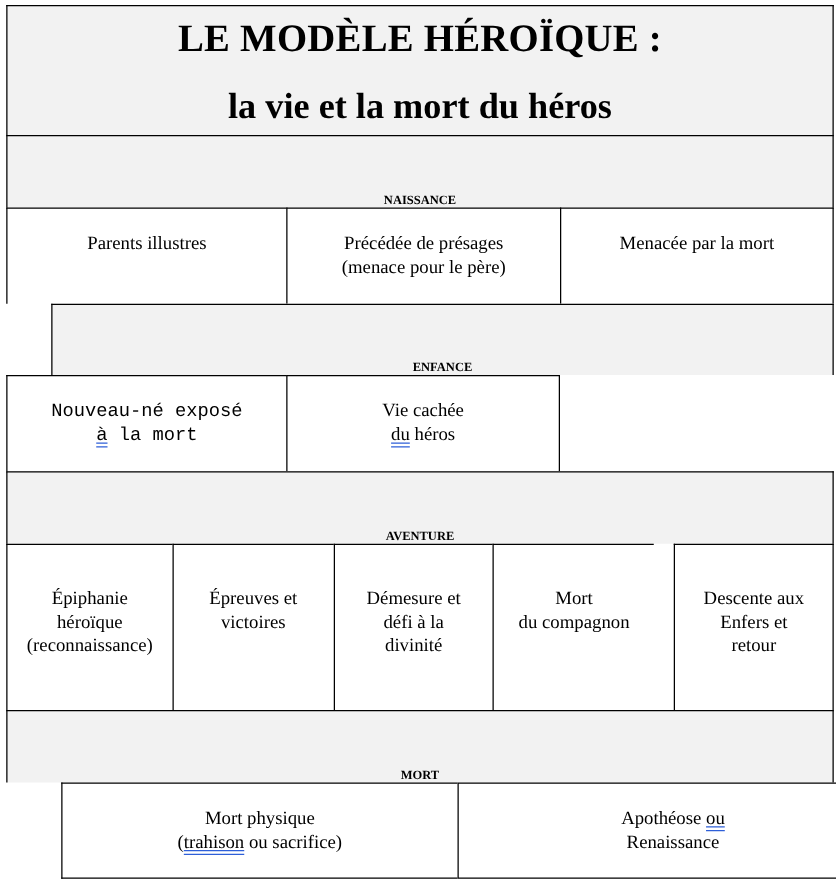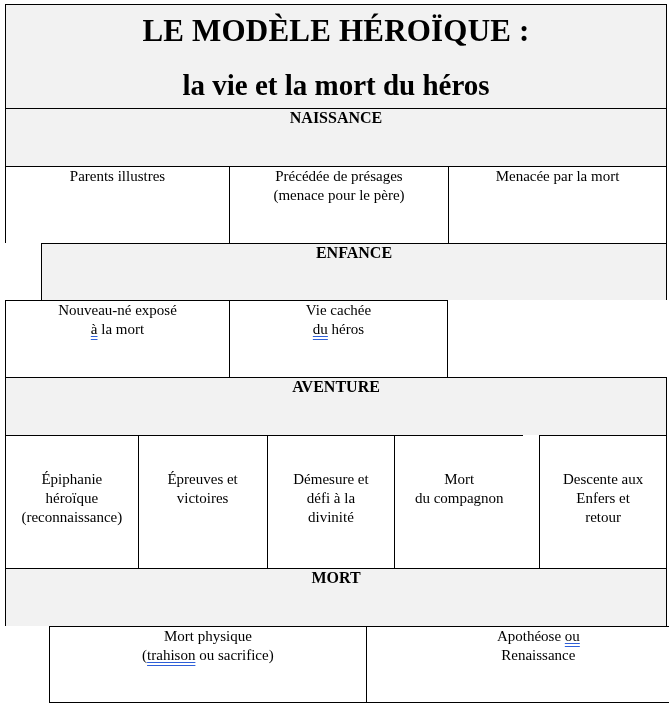--- a/index.html
+++ b/index.html
@@ -7,22 +7,22 @@
            font-family: "Liberation Serif", "DejaVu Serif", serif; color: #000; }
     #tbl { position: absolute; left: 5px; top: 4px; width: 662px; height: 699px; }
     .row { position: absolute; left: 0; width: 662px; display: flex; box-sizing: border-box; }
     .cell { box-sizing: border-box; border-left: 1.5px solid #000; border-top: 1.5px solid #000;
             display: flex; justify-content: center; text-align: center; }
     .row .cell:last-child { border-right: 1.5px solid #000; gap: 16px; }
     .shaded { background: #f2f2f2; }
     .title-cell { flex-direction: column; align-items: center; justify-content: center; padding-top: 2px; }
     .title-line1 { font-weight: bold; font-size: 31px; line-height: 38px; letter-spacing: 0.2px; }
     .title-line2 { font-weight: bold; font-size: 29px; line-height: 38px; }
-    .section-cell { align-items: flex-start; font-weight: bold; font-size: 16px; }
-    .item-cell { align-items: flex-start; font-size: 15px; line-height: 19px; }
+    .section-cell { align-items: flex-end; font-weight: bold; font-size: 10px; }
+    .item-cell { align-items: flex-start; font-size: 15px; line-height: 19px; padding-top: 19px; }
     .item-cell.tall { padding-top: 34px; }
     .item-text { white-space: pre-line; }
     .marked { text-decoration: underline double #2e5fd8; text-underline-offset: 2px; }
     .bottom { border-bottom: 1.5px solid #000; }
   </style>
 </head>
 <body>
 
 <div id="tbl">
 
@@ -52,21 +52,21 @@
     </div>
   </div>
 
   <div class="row" style="top:239px; height:57px;padding-left:36px;">
     <div class="cell shaded section-cell" style="width:662px;">
       <span>ENFANCE</span>
     </div>
   </div>
 
   <div class="row" style="top:296px; height:77px;">
-    <div class="cell item-cell" style="width:224px;">
+    <div class="cell item-cell" style="width:224px;font-family:Liberation Mono, monospace;">
       <span class="item-text"><span>Nouveau-né exposé
 </span><span class="marked">à</span><span> la mort</span></span>
     </div>
     <div class="cell item-cell" style="width:219px;">
       <span class="item-text"><span>Vie cachée
 </span><span class="marked">du</span><span> héros</span></span>
     </div>
   </div>
 
   <div class="row" style="top:373px; height:58px;">

